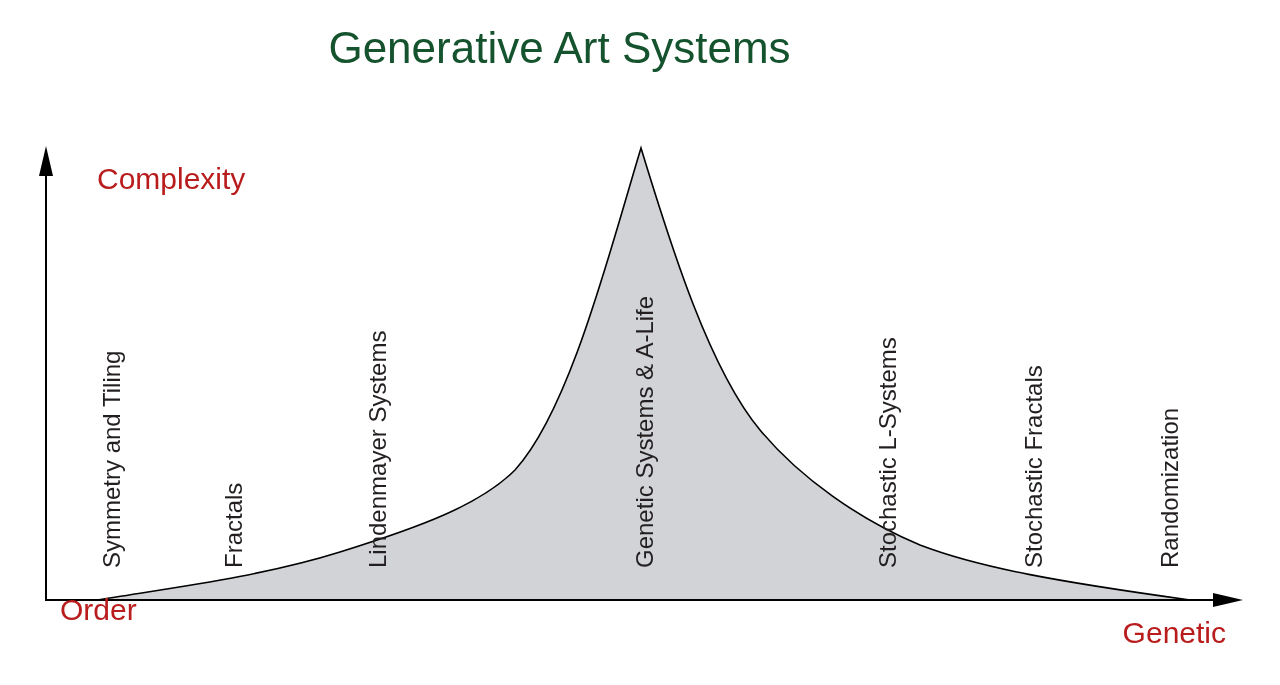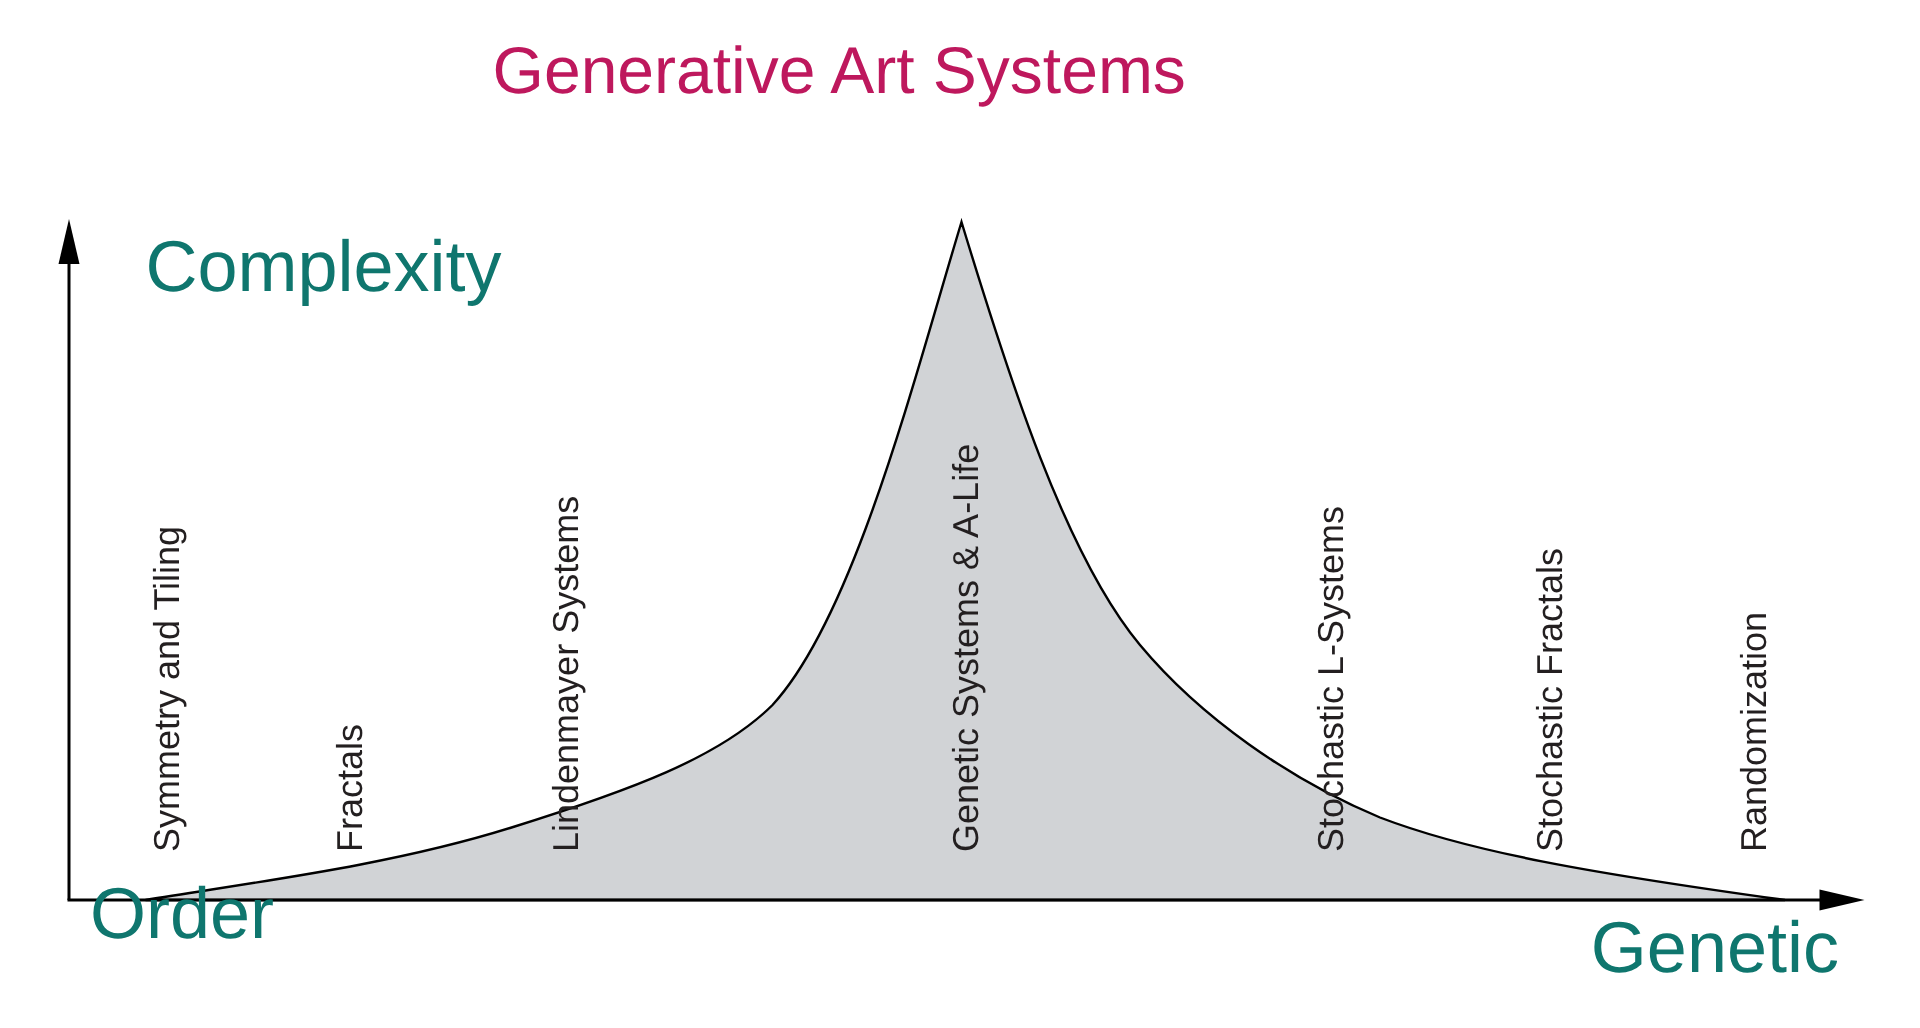--- a/index.html
+++ b/index.html
@@ -16,32 +16,32 @@
       color: #231f20;
     }
     .title {
       position: absolute;
       left: 0;
       top: 20px;
       width: 1119px;
       text-align: center;
       font-size: 44px;
       line-height: 56px;
-      color: #be185d;
+      color: #14532d;
     }
     svg.diagram {
       position: absolute;
       left: 0;
       top: 0;
     }
     .axis-label {
       position: absolute;
-      font-size: 48px;
+      font-size: 30px;
       line-height: 44px;
-      color: #0f766e;
+      color: #b91c1c;
       white-space: nowrap;
     }
     .y-label { left: 97px; top: 157px; }
     .x-left-label { left: 60px; top: 588px; }
     .x-right-label { right: 54px; top: 611px; }
     .cat-label {
       position: absolute;
       font-size: 24px;
       line-height: 28px;
       color: #231f20;

